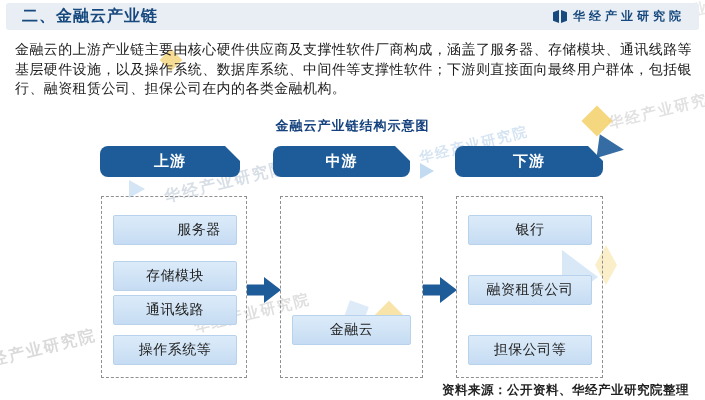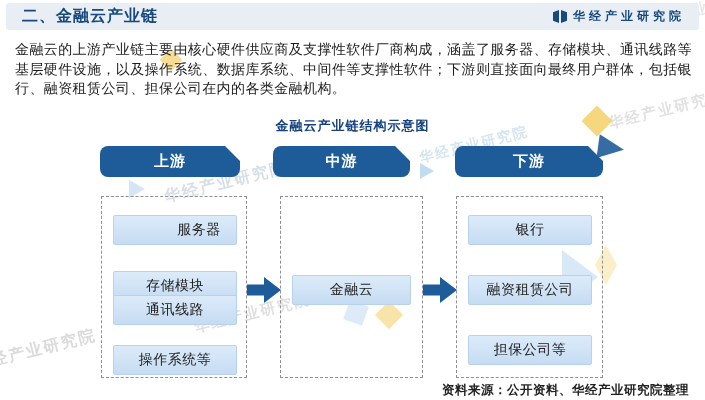--- a/index.html
+++ b/index.html
@@ -62,21 +62,21 @@
   #col-mid  { left: 280px; width: 143px; }
   #col-down { left: 456px; width: 147px; }
   .item {
     position: absolute; height: 30px; z-index: 2;
     background: linear-gradient(180deg, #dcebf9 0%, #c6dcf3 100%);
     border: 1px solid #b9d2ec; border-radius: 2px;
     display: flex; align-items: center; justify-content: center;
     font-size: 14px; color: #222222; letter-spacing: 0.5px;
   }
   #col-up .item   { left: 11px; width: 124px; }
-  #col-mid .item  { left: 11px; width: 119px; }
+  #col-mid .item  { left: 11px; width: 119px; margin-top: 40px; }
   #col-down .item { left: 11px; width: 124px; }
   .arrow { position: absolute; top: 277px; width: 34px; height: 26px; z-index: 2; }
   #arrow-1 { left: 247px; }
   #arrow-2 { left: 423px; }
   
   .source-note {
     position: absolute; right: 16px; top: 382px; z-index: 2;
     font-size: 12.5px; font-weight: bold; color: #222222; letter-spacing: 0.5px; margin-left: 28px;
   }
   
@@ -129,23 +129,23 @@
   </div>
   <div class="tab" id="tab-mid">
     <span>中游</span>
   </div>
   <div class="tab" id="tab-down">
     <span>下游</span>
   </div>
 
   <div class="chain-box" id="col-up">
     <div class="item" style="top:18px;padding-left:48px;">服务器</div>
-    <div class="item" style="top:74px;">存储模块</div>
+    <div class="item" style="top:64px;">存储模块</div>
     <div class="item" style="top:98px;text-align:right;">通讯线路</div>
-    <div class="item" style="top:148px;">操作系统等</div>
+    <div class="item" style="top:138px;">操作系统等</div>
   </div>
 
   <div class="chain-box" id="col-mid">
     <div class="item" style="top:78px;">金融云</div>
   </div>
 
   <div class="chain-box" id="col-down">
     <div class="item" style="top:18px;">银行</div>
     <div class="item" style="top:78px;">融资租赁公司</div>
     <div class="item" style="top:138px;">担保公司等</div>

